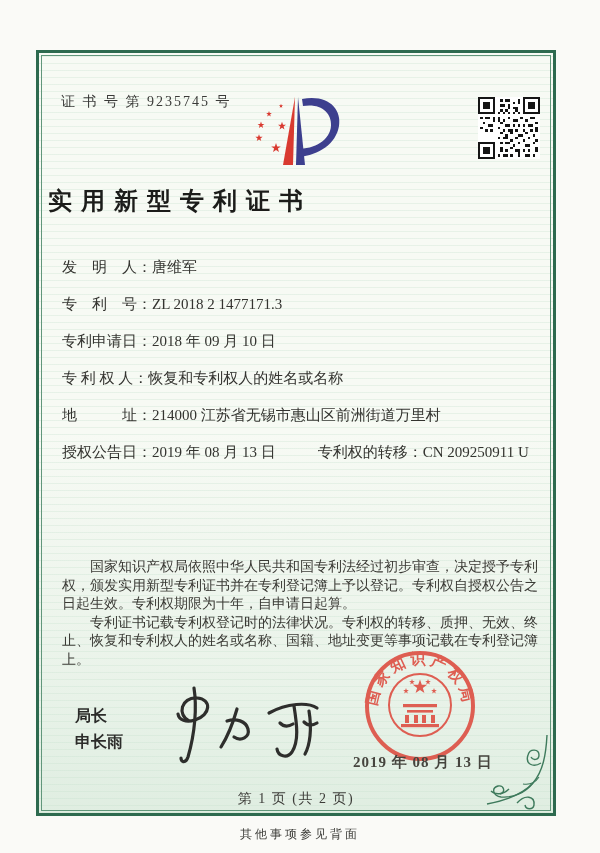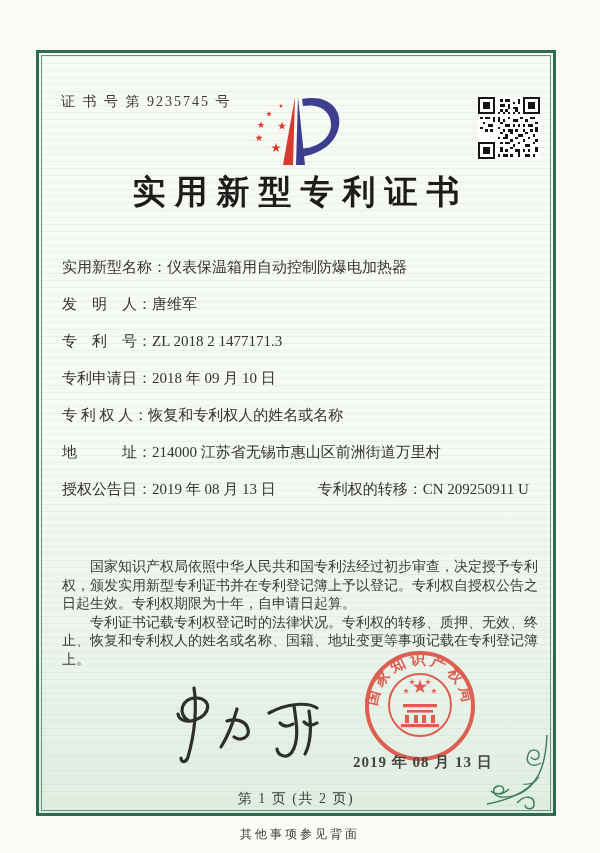--- a/index.html
+++ b/index.html
@@ -22,22 +22,22 @@
   .cert-inner-line {
     position:absolute; inset:2px; border:1px solid #61967b; pointer-events:none;
   }
   .cert-no {
     position:absolute; left:22px; top:40px;
     font-size:14px; letter-spacing:2px; color:#3a3a38;
   }
   .logo { position:absolute; left:203px; top:40px; width:110px; height:80px; }
   .qr   { position:absolute; right:13px; top:44px; width:62px; height:62px; }
   .title {
-    position:absolute; left:0; top:117px; width:100%;
-    text-align:center; font-size:33px; font-weight:bold;
+    position:absolute; left:0; top:132px; width:100%;
+    font-size:24px; font-weight:bold;
     letter-spacing:9px; color:#1c1c1a; text-indent:9px;
   }
   .fields { position:absolute; left:23px; top:205px; width:478px; }
   .frow { display:flex; align-items:baseline; font-size:15px; height:15px; margin-bottom:22px; color:#33332f; }
   .frow .lbl { white-space:pre; }
   .frow .val { white-space:pre; }
   .grant-gap { display:inline-block; width:42px; }
   .paras {
     position:absolute; left:23px; top:457px; width:476px;
     font-size:14px; line-height:18.6px; text-align:justify; color:#3a3a35;margin-top:48px;
@@ -119,24 +119,20 @@
                  M9 20h1v2h-1zM11 21h1v1h-1zM13 20h1v1h-1zM15 21h2v1h-2zM18 21h1v1h-1zM20 21h1v1h-1zM23 20h1v2h-1z
                  M8 23h1v1h-1zM10 23h2v1h-2zM13 23h1v1h-1zM16 22h1v2h-1zM19 23h2v1h-2zM22 23h1v1h-1z"></path>
       </g>
     </svg>
   </div>
 
   <div class="title">实用新型专利证书</div>
 
   <div class="fields">
     <div class="frow">
-      <span class="lbl">实用新型名称：</span>
-        <span class="val">仪表保温箱用自动控制防爆电加热器</span>
-    </div>
-    <div class="frow">
       <span class="lbl">发　明　人：</span>
         <span class="val">唐维军</span>
     </div>
     <div class="frow">
       <span class="lbl">专　利　号：</span>
         <span class="val">ZL 2018 2 1477171.3</span>
     </div>
     <div class="frow">
       <span class="lbl">专利申请日：</span>
         <span class="val">2018 年 09 月 10 日</span>
@@ -156,20 +152,24 @@
       <span class="lbl">专利权的转移：</span>
         <span class="val">CN 209250911 U</span>
     </div>
   </div>
 
   <div class="paras">
     <p>国家知识产权局依照中华人民共和国专利法经过初步审查，决定授予专利权，颁发实用新型专利证书并在专利登记簿上予以登记。专利权自授权公告之日起生效。专利权期限为十年，自申请日起算。</p>
     <p>专利证书记载专利权登记时的法律状况。专利权的转移、质押、无效、终止、恢复和专利权人的姓名或名称、国籍、地址变更等事项记载在专利登记簿上。</p>
   </div>
 
+  <div class="signer">
+    <div>局长</div>
+    <div>申长雨</div>
+  </div>
 
   <div class="signature">
     <svg viewBox="0 0 185 90" width="185" height="90" fill="none" stroke="#2e2e2c" stroke-width="3.2" stroke-linecap="round">
       <path d="M32,40 C20,34 24,16 40,17 C55,18 54,34 38,39 C29,42 22,39 21,33"></path>
       <path d="M37,7 C40,26 38,52 31,76 C29,82 24,82 24,77"></path>
       <path d="M80,28 C76,42 71,55 64,66"></path>
       <path d="M70,40 C79,37 89,40 91,48 C93,56 84,61 77,56"></path>
       <path d="M112,32 C130,22 151,21 160,27"></path>
       <path d="M137,25 C140,44 142,60 135,71 C130,78 121,75 120,68"></path>
       <path d="M123,42 C127,46 131,46 136,43"></path>

